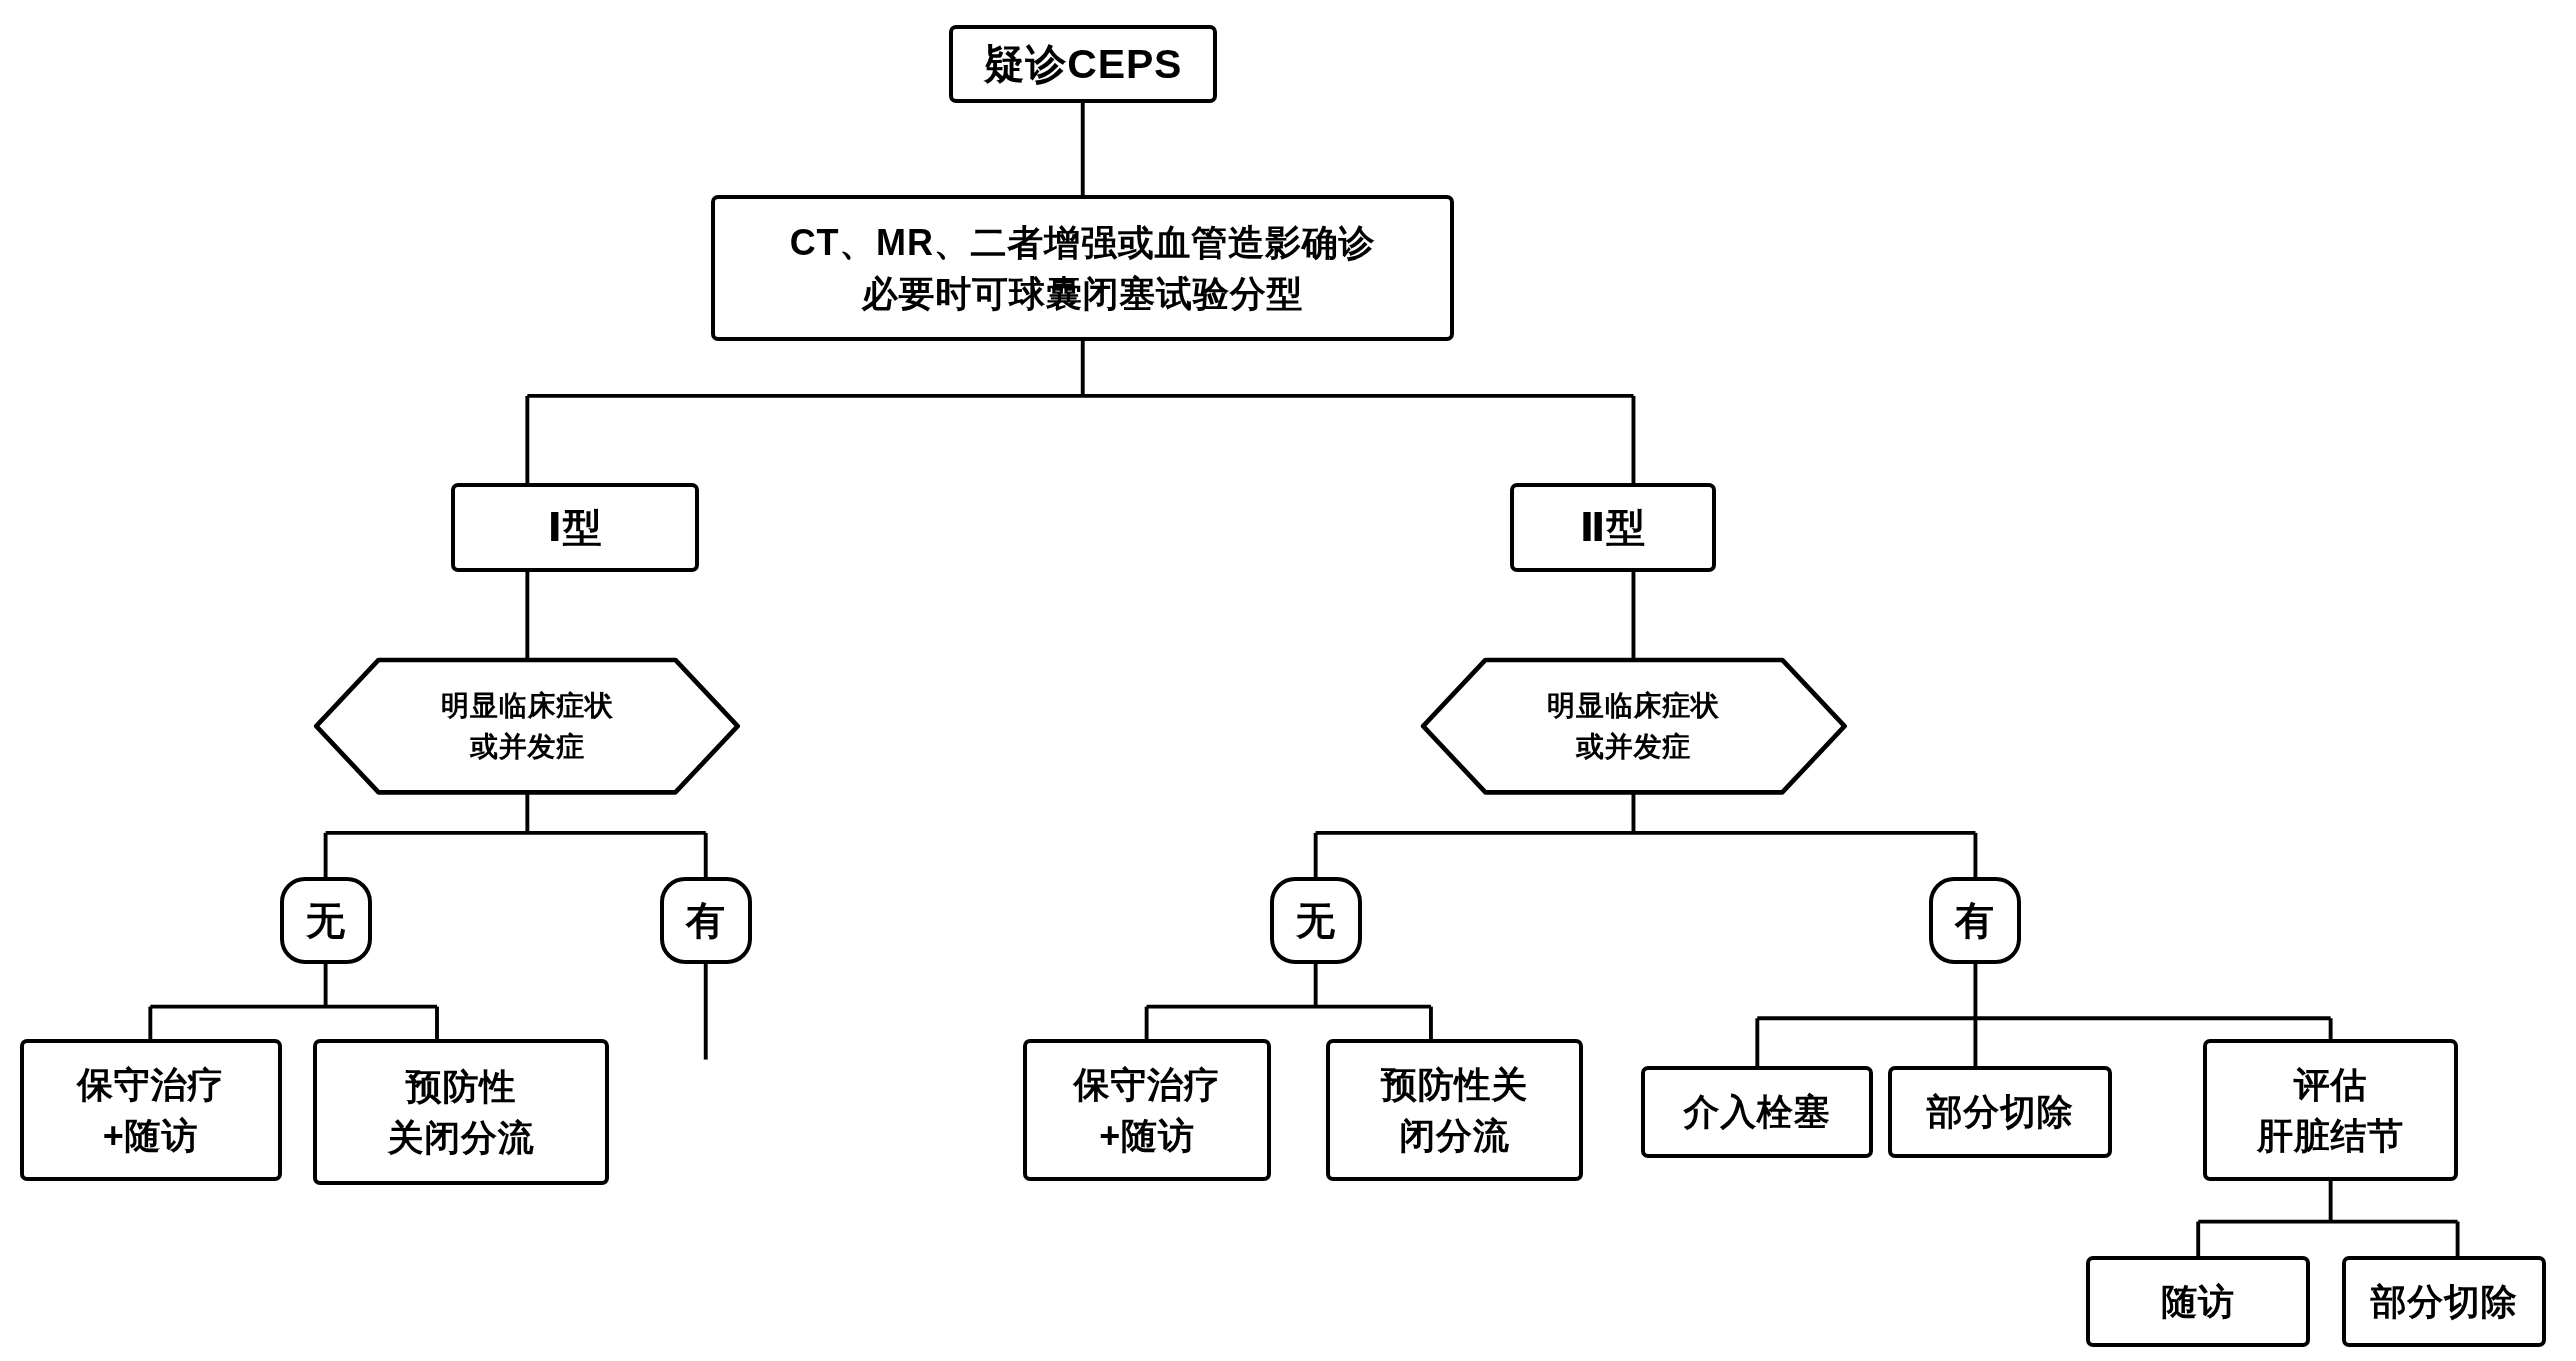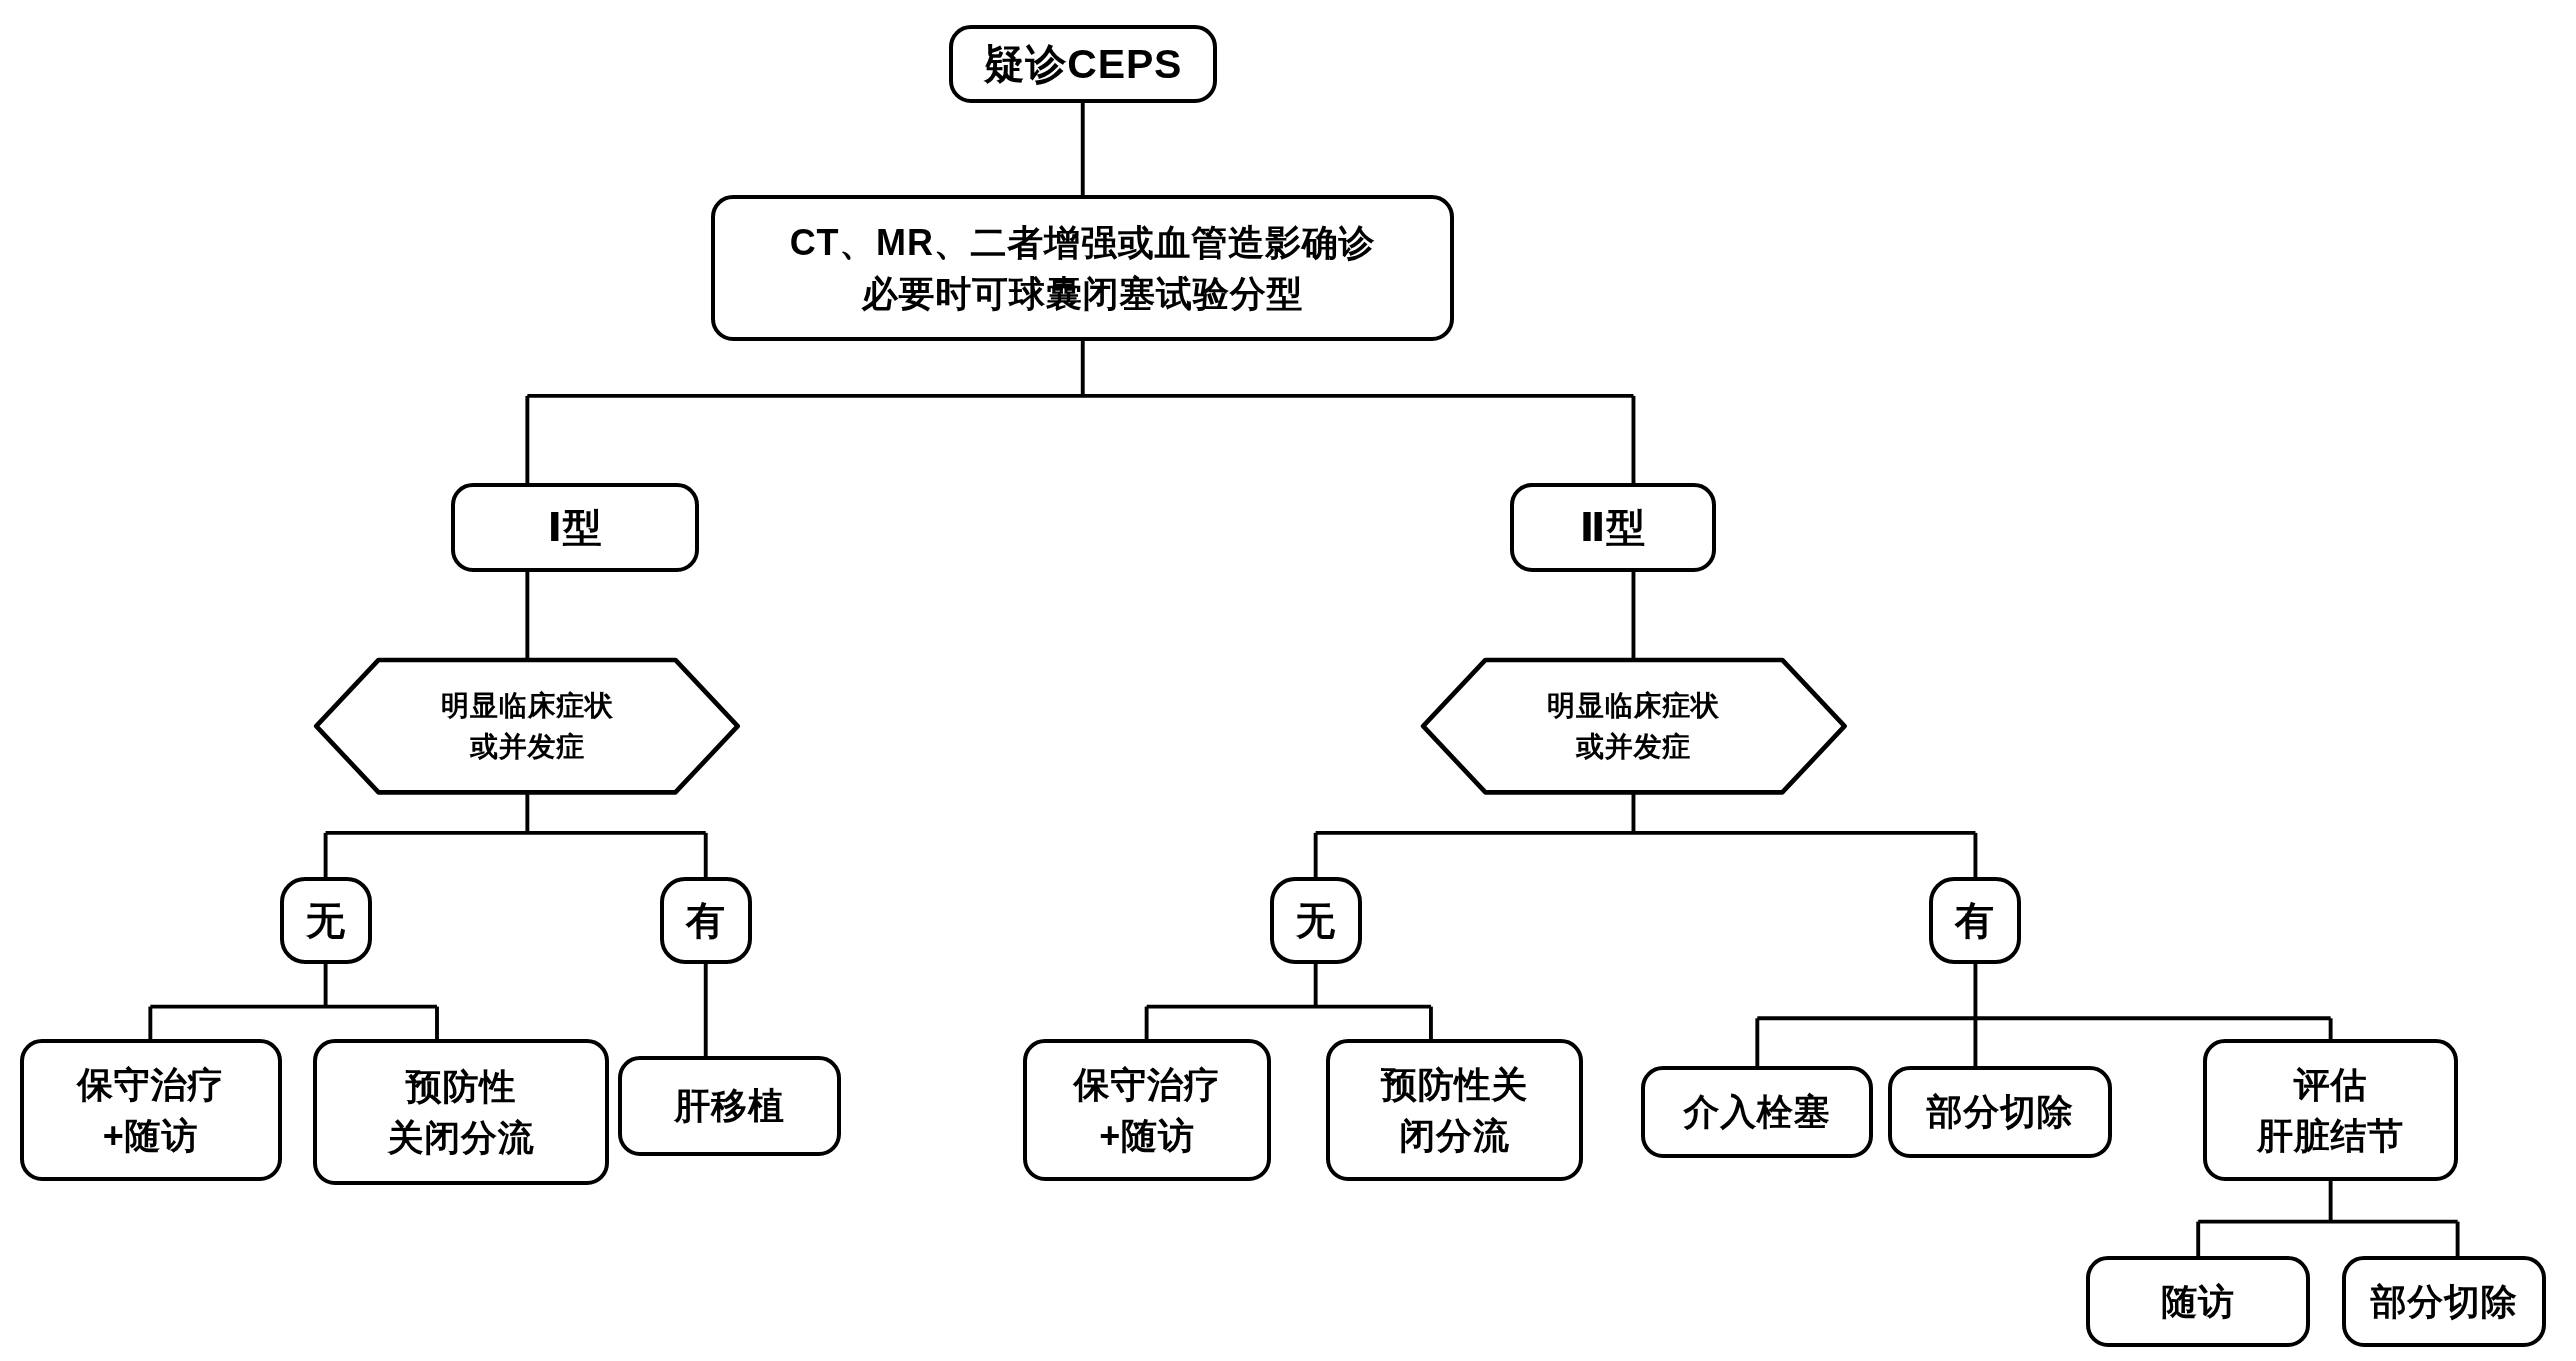--- a/index.html
+++ b/index.html
@@ -24,21 +24,21 @@
     position: absolute;
     left: 0;
     top: 0;
     width: 2576px;
     height: 1362px;
   }
   .node {
     position: absolute;
     box-sizing: border-box;
     border: 4.7px solid #000000;
-    border-radius: 22px;
+    border-radius: 7px;
     background: #ffffff;
     display: flex;
     align-items: center;
     justify-content: center;
     text-align: center;
     white-space: pre-line;
     font-size: 36px;
     line-height: 1.42;
     font-weight: 600;
     letter-spacing: 0.8px;
@@ -141,21 +141,20 @@
   <div class="node small" style="left:280px;  top:877px; width:92px; height:87px;">无</div>
 
   <div class="node small" style="left:660px;  top:877px; width:92px; height:87px;">有</div>
 
   <div class="node" style="left:19.5px;   top:1039px; width:262px; height:142px;">保守治疗
 +随访</div>
 
   <div class="node" style="left:313px;  top:1039px; width:296px; height:146px;">预防性
 关闭分流</div>
 
-  <div class="node" style="left:618px;  top:1056px; width:223px; height:100px;">肝移植</div>
 
   <div class="node small" style="left:1270px; top:877px; width:92px; height:87px;">无</div>
 
   <div class="node small" style="left:1929px; top:877px; width:92px; height:87px;">有</div>
 
   <div class="node" style="left:1023px; top:1039px; width:248px; height:142px;">保守治疗
 +随访</div>
 
   <div class="node" style="left:1326px; top:1039px; width:257px; height:142px;">预防性关
 闭分流</div>

